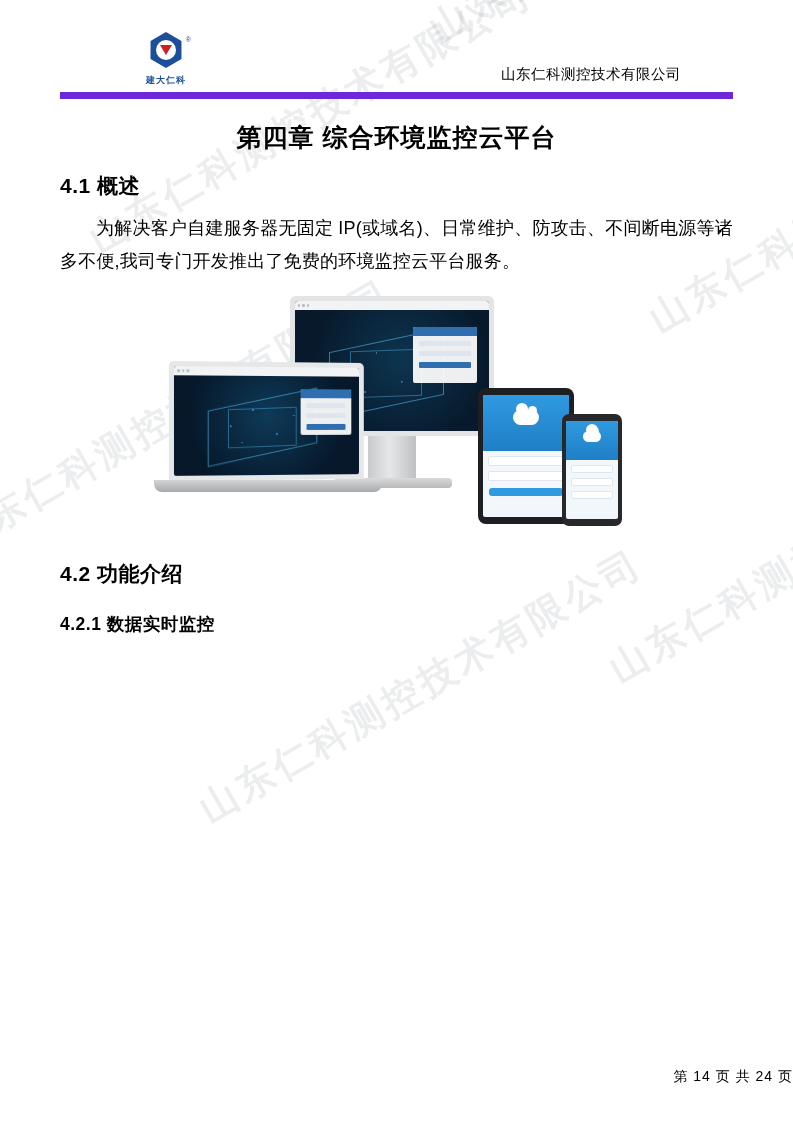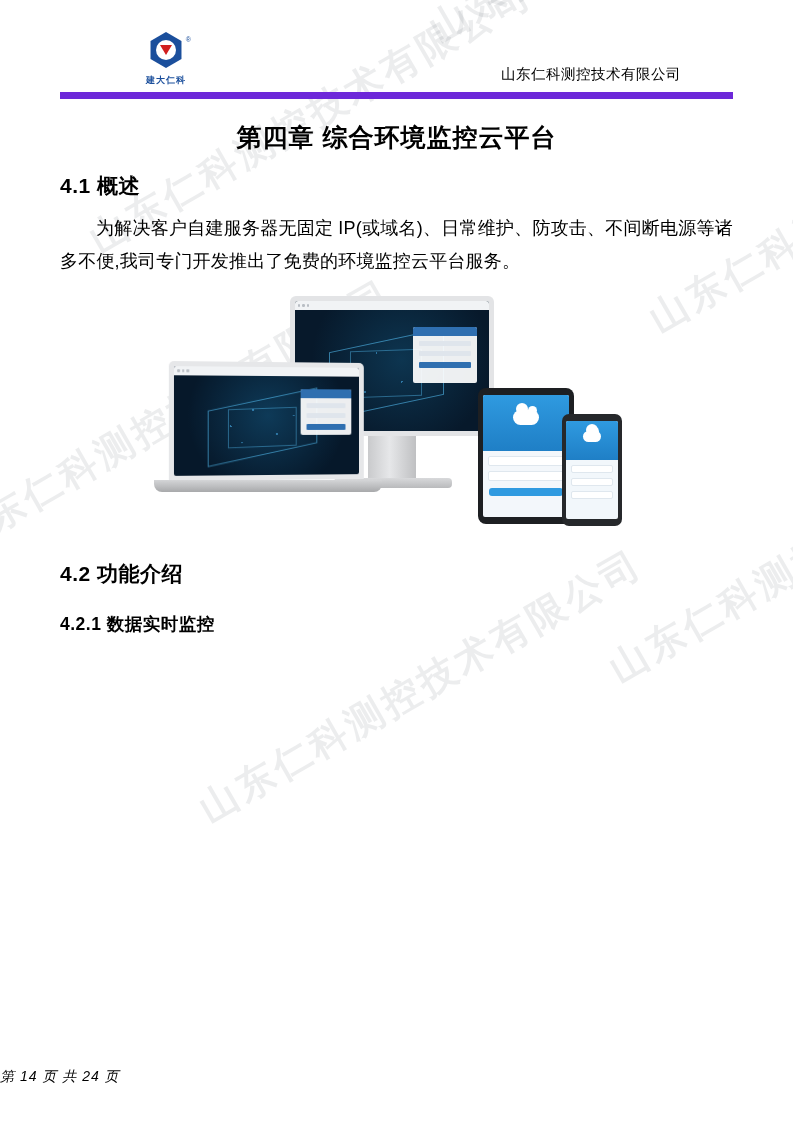--- a/index.html
+++ b/index.html
@@ -383,25 +383,24 @@
     background: #b9bec4;
     display: block;
   }
 
   
   .doc-footer {
     position: absolute;
     left: 0;
     right: 0;
     bottom: 36px;
-    text-align: left;
+    text-align: right;
     font-size: 14px;
     letter-spacing: 1px;
     z-index: 3;
-    font-style: italic;
   }
 </style>
 </head>
 <body>
 
 <div class="watermark-layer">
   <div class="wm" style="left:420px; top:10px; font-size:38px; transform:rotate(-30deg);">山东仁科测控技术有限公司</div>
   <div class="wm" style="left:640px; top:300px; font-size:38px; transform:rotate(-30deg);">山东仁科测控技术有限公司</div>
   <div class="wm" style="left:80px; top:220px; font-size:38px; transform:rotate(-30deg);">山东仁科测控技术有限公司</div>
   <div class="wm" style="left:-60px; top:520px; font-size:38px; transform:rotate(-30deg);">山东仁科测控技术有限公司</div>

